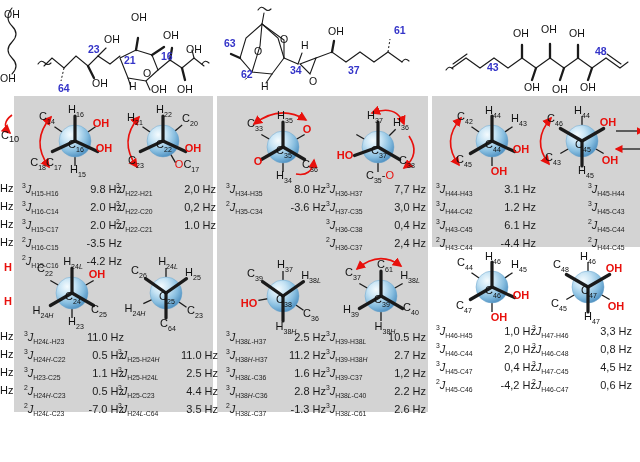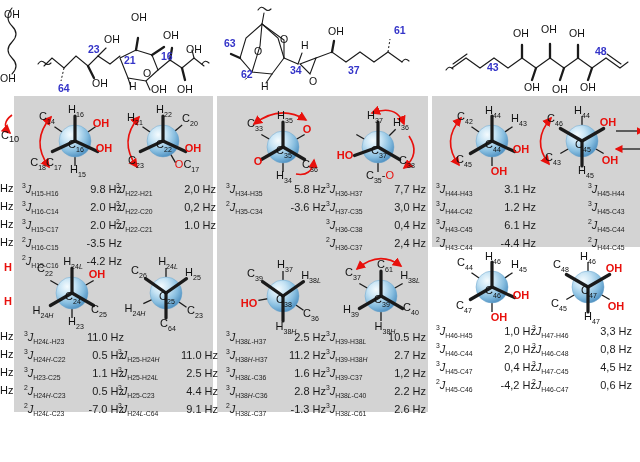--- a/index.html
+++ b/index.html
@@ -444,22 +444,22 @@
       <div class="jrow" style="left: 116px; top: 201px;"><span class="jl"><sup>3</sup><i>J</i><sub>H22-C20</sub></span><span class="jv">0,2 Hz</span></div>
       <div class="jrow" style="left: 116px; top: 219px;"><span class="jl"><sup>2</sup><i>J</i><sub>H22-C21</sub></span><span class="jv">1.0 Hz</span></div>
       <div class="jrow" style="left: 24px; top: 331px;"><span class="jl"><sup>3</sup><i>J</i><sub>H24<i>L</i>-H23</sub></span><span class="jv">11.0 Hz</span></div>
       <div class="jrow" style="left: 24px; top: 349px;"><span class="jl"><sup>3</sup><i>J</i><sub>H24<i>H</i>-C22</sub></span><span class="jv">0.5 Hz</span></div>
       <div class="jrow" style="left: 24px; top: 367px;"><span class="jl"><sup>3</sup><i>J</i><sub>H23-C25</sub></span><span class="jv">1.1 Hz</span></div>
       <div class="jrow" style="left: 24px; top: 385px;"><span class="jl"><sup>2</sup><i>J</i><sub>H24<i>H</i>-C23</sub></span><span class="jv">0.5 Hz</span></div>
       <div class="jrow" style="left: 24px; top: 403px;"><span class="jl"><sup>2</sup><i>J</i><sub>H24<i>L</i>-C23</sub></span><span class="jv">-7.0 Hz</span></div>
       <div class="jrow" style="left: 118px; top: 349px;"><span class="jl"><sup>3</sup><i>J</i><sub>H25-H24<i>H</i></sub></span><span class="jv">11.0 Hz</span></div>
       <div class="jrow" style="left: 118px; top: 367px;"><span class="jl"><sup>3</sup><i>J</i><sub>H25-H24<i>L</i></sub></span><span class="jv">2.5 Hz</span></div>
       <div class="jrow" style="left: 118px; top: 385px;"><span class="jl"><sup>3</sup><i>J</i><sub>H25-C23</sub></span><span class="jv">4.4 Hz</span></div>
-      <div class="jrow" style="left: 118px; top: 403px;"><span class="jl"><sup>3</sup><i>J</i><sub>H24<i>L</i>-C64</sub></span><span class="jv">9.1 Hz</span></div>
-      <div class="jrow" style="left: 226px; top: 183px;"><span class="jl"><sup>3</sup><i>J</i><sub>H34-H35</sub></span><span class="jv">5.8 Hz</span></div>
+      <div class="jrow" style="left: 118px; top: 403px;"><span class="jl"><sup>3</sup><i>J</i><sub>H24<i>L</i>-C64</sub></span><span class="jv">3.5 Hz</span></div>
+      <div class="jrow" style="left: 226px; top: 183px;"><span class="jl"><sup>3</sup><i>J</i><sub>H34-H35</sub></span><span class="jv">8.0 Hz</span></div>
       <div class="jrow" style="left: 226px; top: 201px;"><span class="jl"><sup>2</sup><i>J</i><sub>H35-C34</sub></span><span class="jv">-3.6 Hz</span></div>
       <div class="jrow" style="left: 326px; top: 183px;"><span class="jl"><sup>3</sup><i>J</i><sub>H36-H37</sub></span><span class="jv">7,7 Hz</span></div>
       <div class="jrow" style="left: 326px; top: 201px;"><span class="jl"><sup>3</sup><i>J</i><sub>H37-C35</sub></span><span class="jv">3,0 Hz</span></div>
       <div class="jrow" style="left: 326px; top: 219px;"><span class="jl"><sup>3</sup><i>J</i><sub>H36-C38</sub></span><span class="jv">0,4 Hz</span></div>
       <div class="jrow" style="left: 326px; top: 237px;"><span class="jl"><sup>2</sup><i>J</i><sub>H36-C37</sub></span><span class="jv">2,4 Hz</span></div>
       <div class="jrow" style="left: 226px; top: 331px;"><span class="jl"><sup>3</sup><i>J</i><sub>H38<i>L</i>-H37</sub></span><span class="jv">2.5 Hz</span></div>
       <div class="jrow" style="left: 226px; top: 349px;"><span class="jl"><sup>3</sup><i>J</i><sub>H38<i>H</i>-H37</sub></span><span class="jv">11.2 Hz</span></div>
       <div class="jrow" style="left: 226px; top: 367px;"><span class="jl"><sup>3</sup><i>J</i><sub>H38<i>L</i>-C36</sub></span><span class="jv">1.6 Hz</span></div>
       <div class="jrow" style="left: 226px; top: 385px;"><span class="jl"><sup>3</sup><i>J</i><sub>H38<i>H</i>-C36</sub></span><span class="jv">2.8 Hz</span></div>
       <div class="jrow" style="left: 226px; top: 403px;"><span class="jl"><sup>2</sup><i>J</i><sub>H38<i>L</i>-C37</sub></span><span class="jv">-1.3 Hz</span></div>

